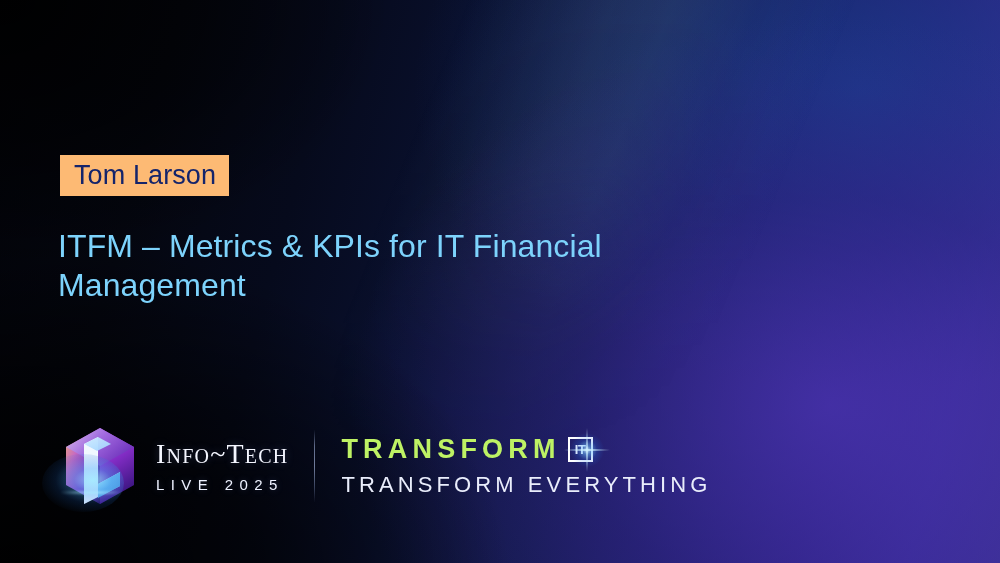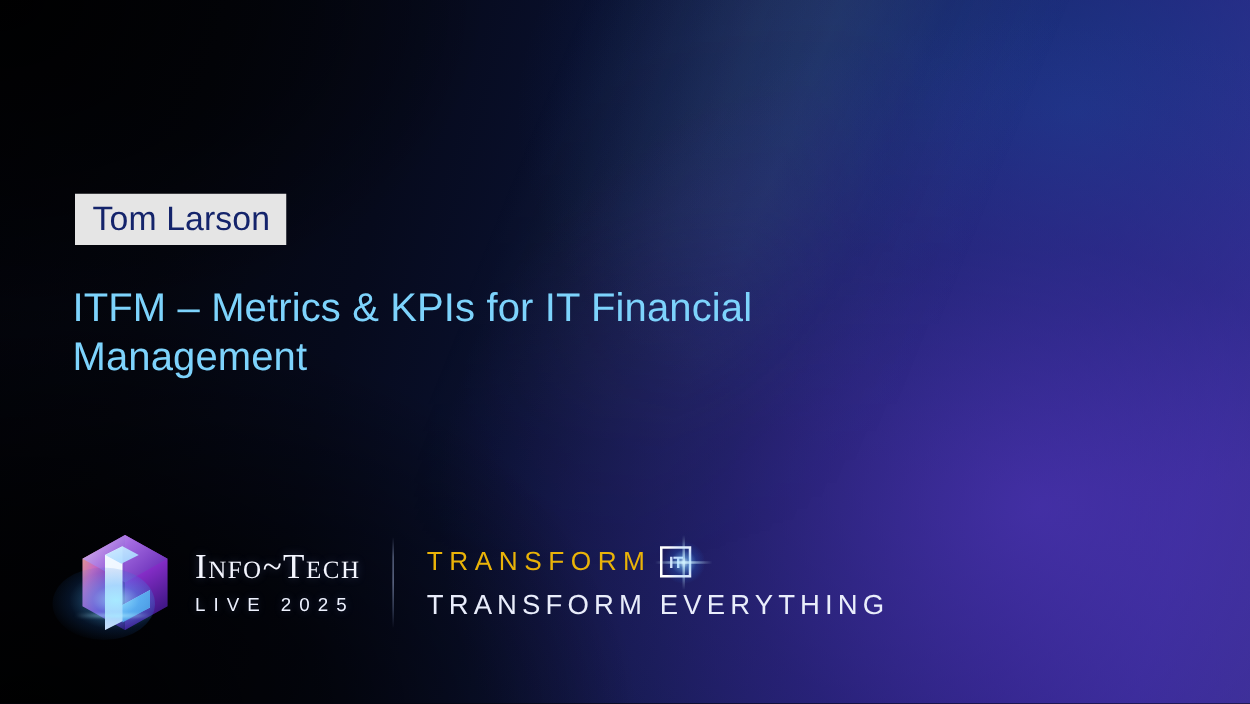--- a/index.html
+++ b/index.html
@@ -80,21 +80,21 @@
 
   
   .speaker-badge {
     position: absolute;
     left: 60px;
     top: 155px;
     height: 41px;
     display: flex;
     align-items: center;
     padding: 0 13px 0 14px;
-    background: #e5e5e5;
+    background: #fdba74;
     white-space: nowrap;
   }
   .speaker-badge .speaker-name {
     font-family: "Liberation Sans", sans-serif;
     font-size: 27px;
     font-weight: 400;
     letter-spacing: 0.1px;
     color: #14246b;
     line-height: 1;
   }
@@ -213,24 +213,24 @@
     justify-content: center;
     height: 84px;
   }
   .transform-top {
     display: flex;
     align-items: center;
     position: relative;
   }
   .transform-word {
     font-family: "Liberation Sans", sans-serif;
-    font-size: 21px;
-    font-weight: 400;
+    font-size: 27px;
+    font-weight: 700;
     letter-spacing: 5.2px;
-    color: #eab308;
+    color: #bef264;
     line-height: 1;
   }
   .it-badge {
     position: relative;
     margin-left: 7px;
     width: 25px;
     height: 25px;
     flex: none;
   }
   .it-badge .it-box {

